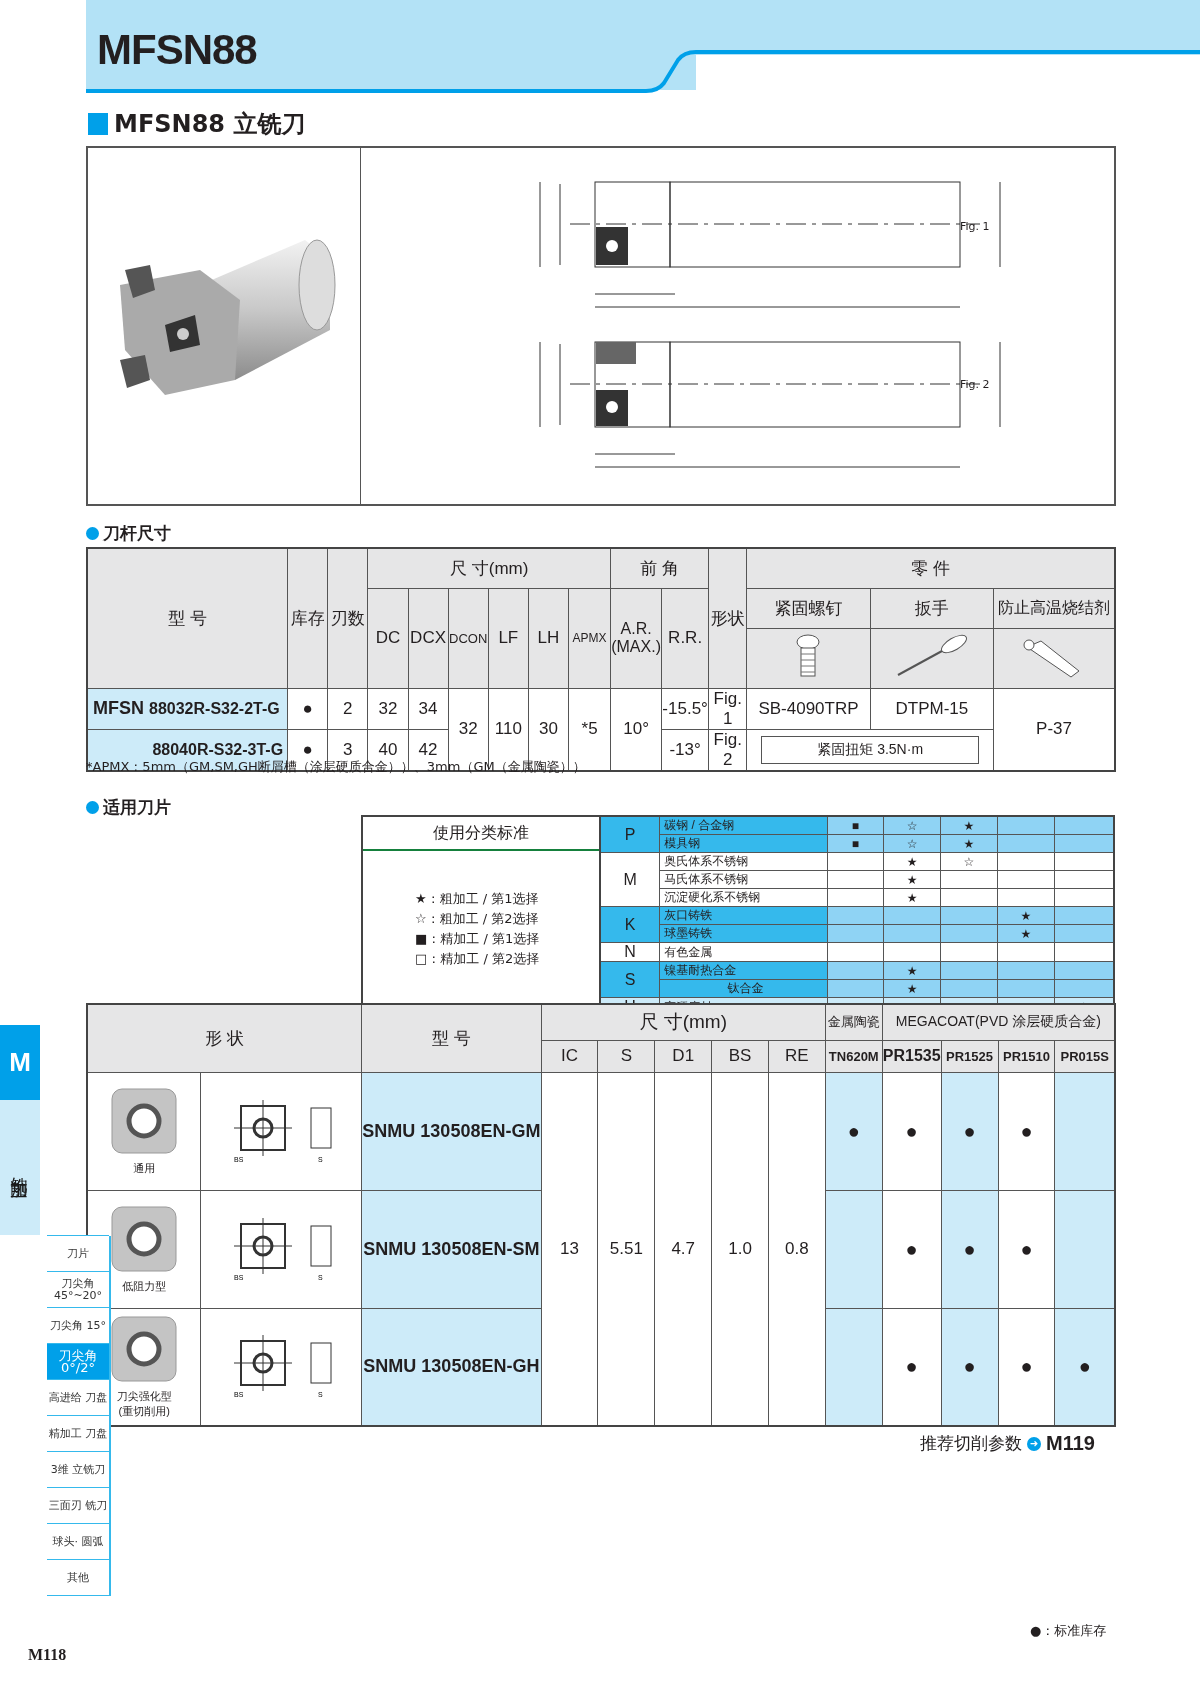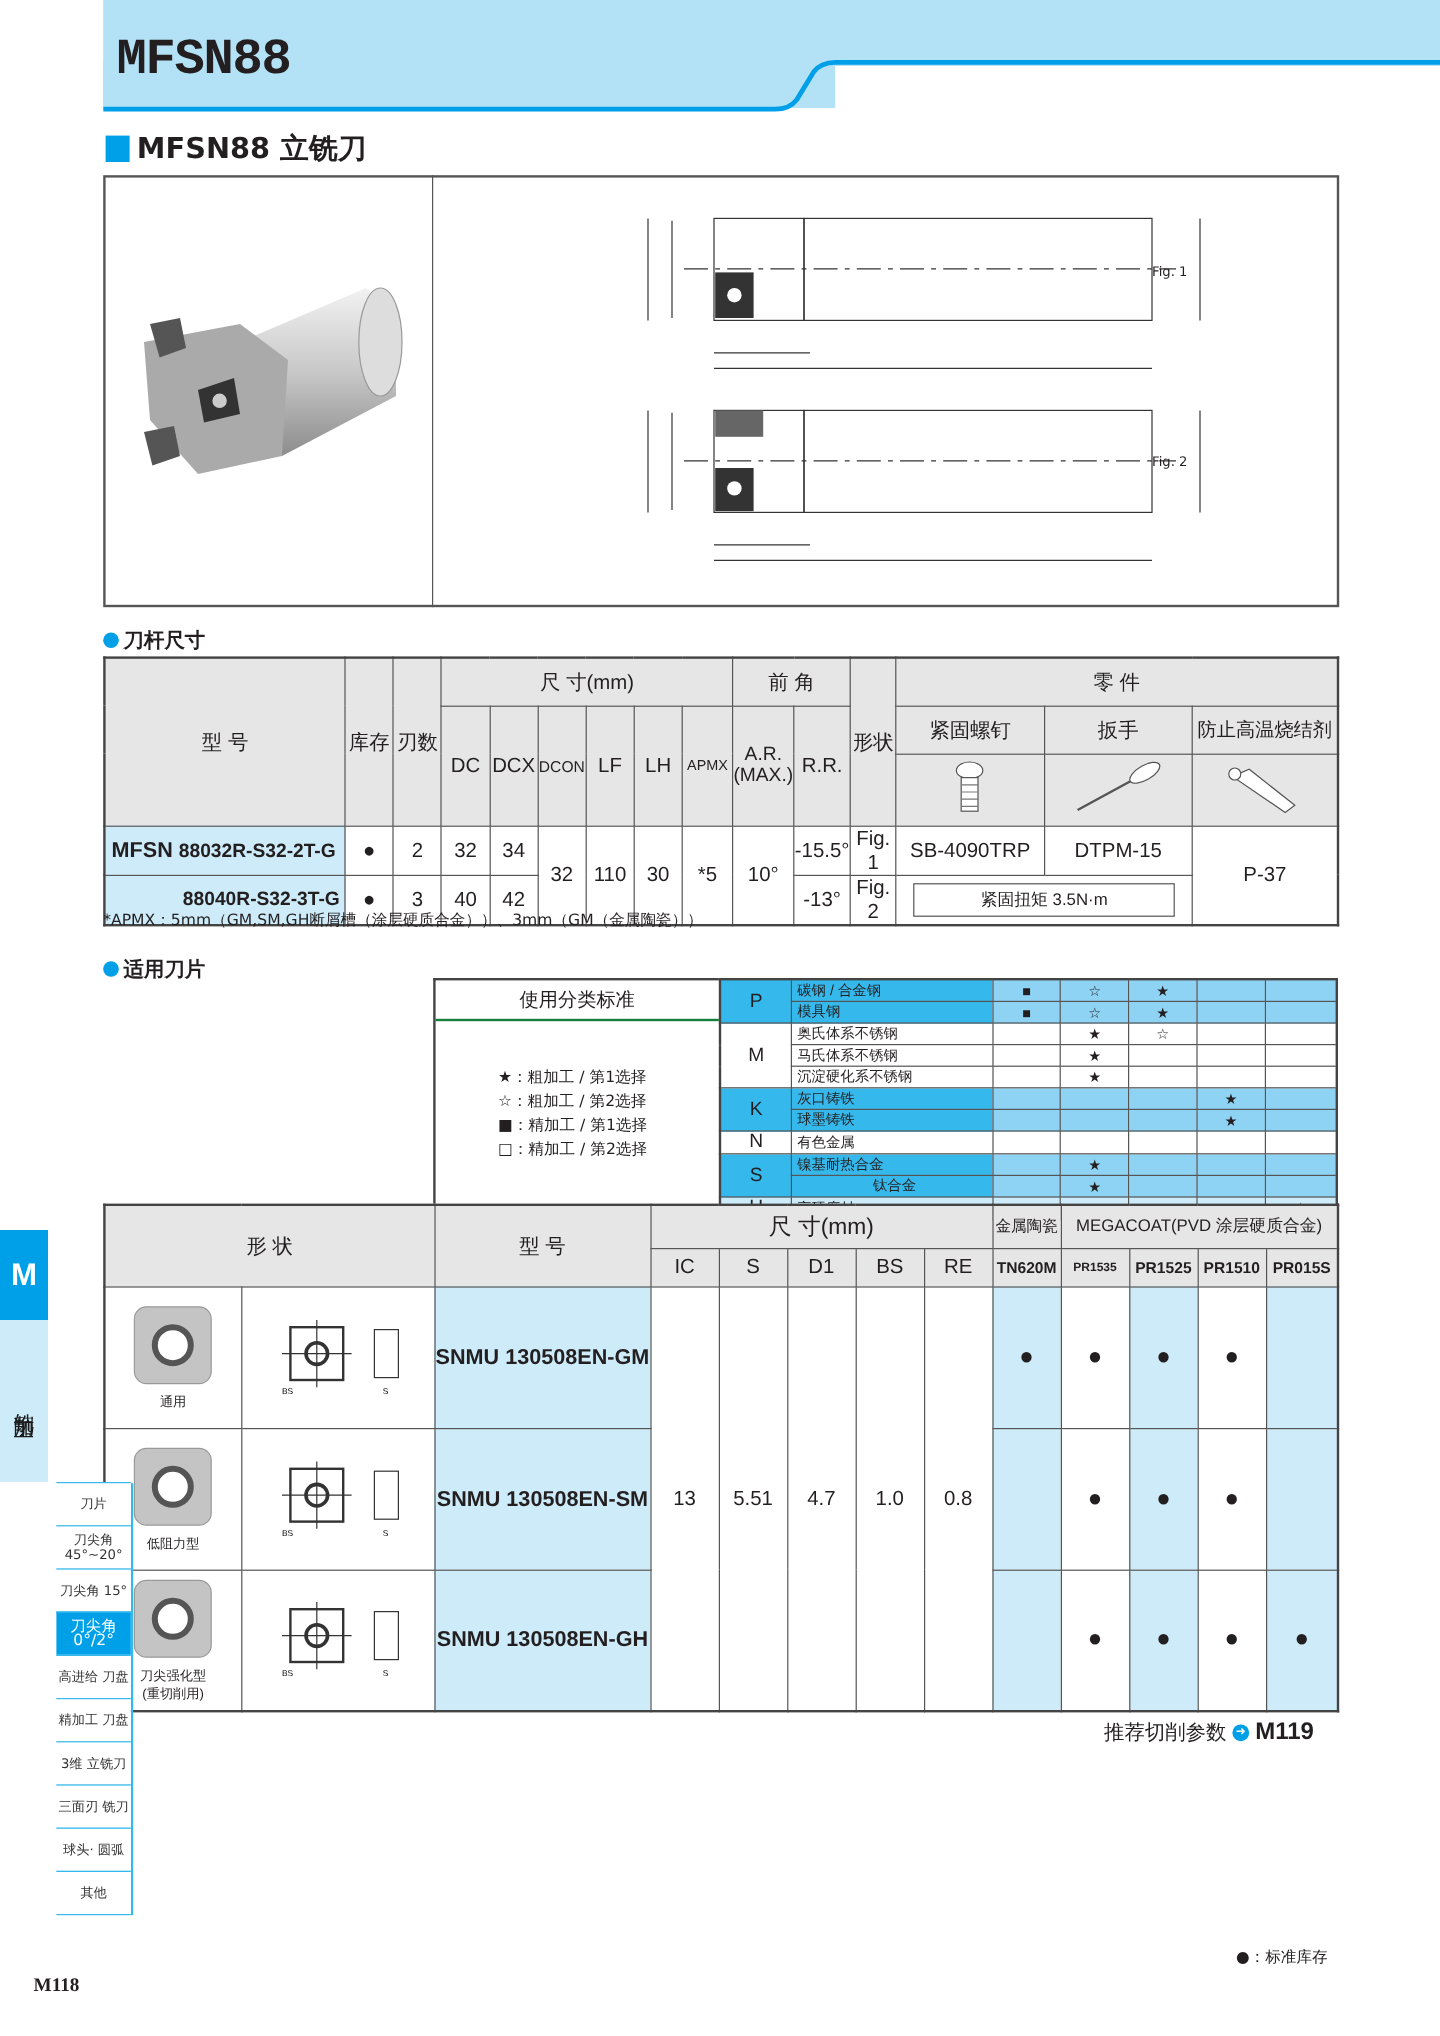--- a/index.html
+++ b/index.html
@@ -1,20 +1,20 @@
 <!DOCTYPE html>
 <html><head>
 <meta charset="utf-8">
 <style>
   html,body{margin:0;padding:0;background:#fff;}
   body{width:1200px;height:1697px;position:relative;overflow:hidden;font-family:"DejaVu Sans","Liberation Sans",sans-serif;color:#231f20;}
   .abs{position:absolute;}
   
   .hdr-band{left:86px;top:0;width:1114px;height:90px;background:#b3e2f6;}
-  .title{left:97px;top:26px;font-family:Liberation Mono, monospace;font-weight:bold;font-size:42px;letter-spacing:-1px;color:#231f20;}
+  .title{left:97px;top:26px;font-family:Liberation Sans, sans-serif;font-weight:bold;font-size:42px;letter-spacing:-1px;color:#231f20;}
   .sub-title{left:88px;top:108px;font-weight:bold;font-size:24px;display:flex;align-items:center;gap:6px;}
   .sq{width:20px;height:22px;background:#00a0e9;display:inline-block;}
   
   .figbox{left:86px;top:146px;width:1030px;height:360px;border:2px solid #555;box-sizing:border-box;}
   .figdiv{left:360px;top:146px;width:1px;height:360px;background:#555;}
   .section-h{font-size:17px;display:flex;align-items:center;gap:4px;font-weight:bold;}
   .dot{width:13px;height:13px;border-radius:50%;background:#00a0e9;display:inline-block;}
   table{border-collapse:collapse;font-family:"Liberation Sans",sans-serif;}
   td,th{border:1px solid #555;text-align:center;padding:0;font-weight:normal;}
   .gray{background:#e6e6e7;}
@@ -343,21 +343,21 @@
     <th class="gray" style="font-size:13px">金属陶瓷</th>
     <th class="gray" colspan="4" style="font-size:14px">MEGACOAT(PVD 涂层硬质合金)</th>
   </tr>
   <tr style="height:32px">
     <th class="gray">IC</th>
     <th class="gray">S</th>
     <th class="gray">D1</th>
     <th class="gray">BS</th>
     <th class="gray">RE</th>
     <th class="gray" style="font-size:13px;font-weight:bold">TN620M</th>
-    <th class="gray" style="font-size:10px;font-weight:bold">PR1535</th>
+    <th class="gray" style="font-size:16px;font-weight:bold">PR1535</th>
     <th class="gray" style="font-size:13px;font-weight:bold">PR1525</th>
     <th class="gray" style="font-size:13px;font-weight:bold">PR1510</th>
     <th class="gray" style="font-size:13px;font-weight:bold">PR015S</th>
   </tr>
   </tbody>
     <tbody id="ins-body">
       <tr style="height: 118px;">
         <td><svg width="70" height="70">
             <rect x="3" y="3" width="64" height="64" rx="10" fill="#c4c4c4" stroke="#999"></rect>
             <circle cx="35" cy="35" r="15" fill="#fff" stroke="#555" stroke-width="5"></circle>

